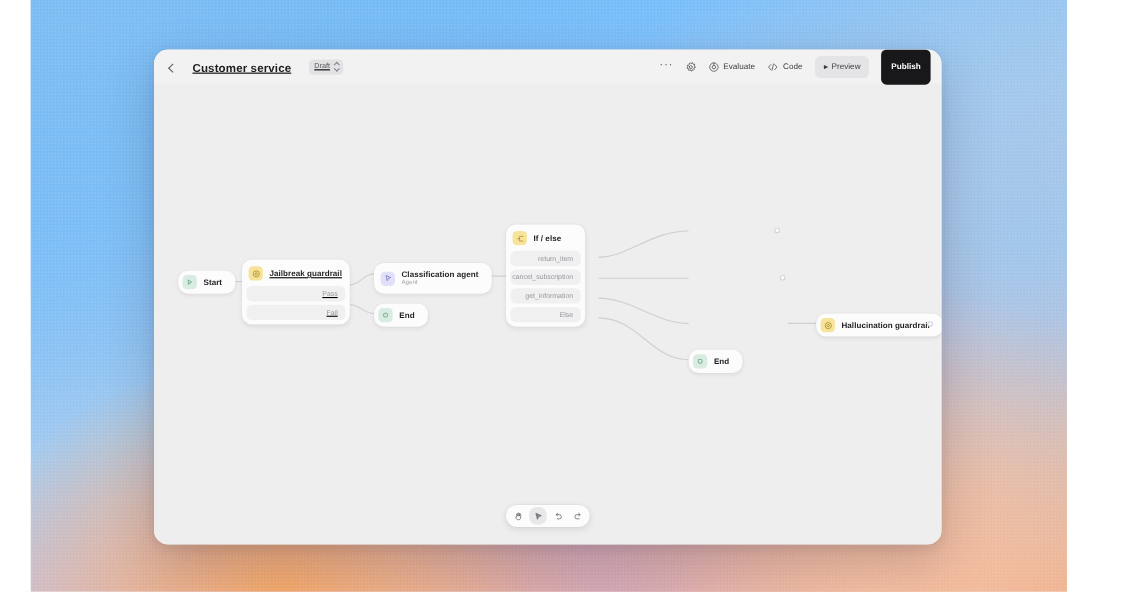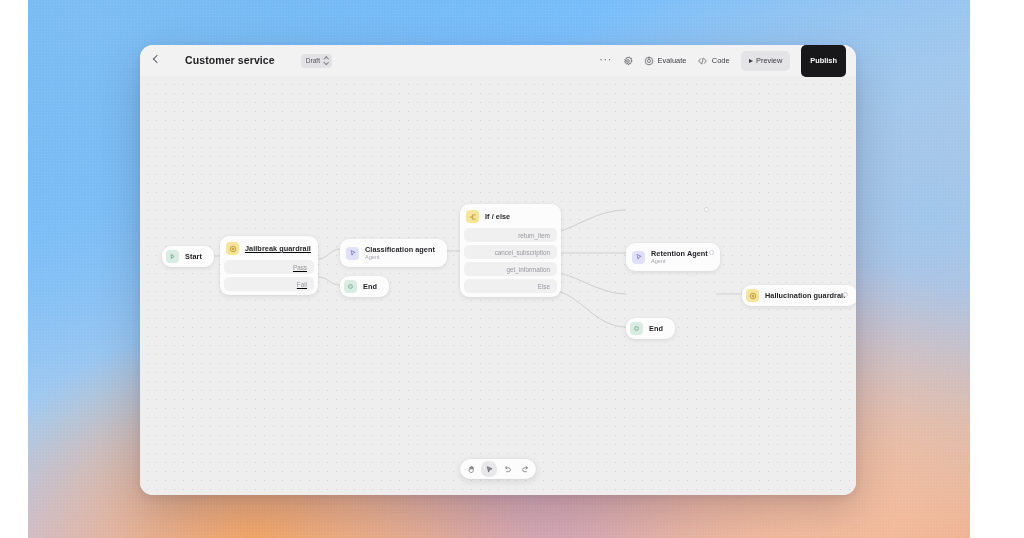--- a/index.html
+++ b/index.html
@@ -56,21 +56,21 @@
   #topbar {
     position: relative;
     height: 31px;
     flex: 0 0 31px;
     background: #f2f2f2;
     display: flex;
     align-items: center;
     padding: 0 10px 0 11px;
     z-index: 5;
   }
-  .tb-left { display: flex; align-items: flex-start; gap: 23px; }
+  .tb-left { display: flex; align-items: flex-end; gap: 13px; text-decoration: underline; }
   .back-chevron {
     width: 11px; height: 11px;
     position: relative;
     cursor: pointer;
     flex: 0 0 11px;
   }
   .back-chevron::before {
     content: "";
     position: absolute;
     left: 3px; top: 2.4px;
@@ -405,21 +405,21 @@
             <svg width="7" height="7" viewBox="0 0 10 10">
                 <rect x="2.6" y="2.6" width="4.8" height="4.8" rx="1" fill="none" stroke="#5e9a7d" stroke-width="1"></rect>
               </svg>
           </span>
           <span class="node-txt">
             <span class="node-title">End</span>
           </span>
         </div>
       </div>
 
-      <div class="node" style="left:320px; top:128px; width:101px;">
+      <div class="node" style="left:320px; top:128px; width:72px;">
         <div class="node-head">
           <span class="node-ico ico-yellow">
             <svg width="8" height="8" viewBox="0 0 12 12">
               <path d="M2 6 H5 M5 6 V2.8 H9.6 M5 6 V9.2 H9.6" fill="none" stroke="#a88a22" stroke-width="1" stroke-linecap="round" stroke-linejoin="round"></path>
             </svg>
           </span>
           <span class="node-txt">
             <span class="node-title">If / else</span>
           </span>
         </div>
@@ -432,33 +432,20 @@
         <div class="node-row">
           <span>get_information</span>
         </div>
         <div class="node-row">
           <span>Else</span>
         </div>
       </div>
 
       <span class="port" style="left:564px; top:131px;"></span>
 
-      <div class="node" style="left:486px; top:167px;">
-        <div class="node-head">
-          <span class="node-ico ico-purple">
-            <svg width="8" height="8" viewBox="0 0 12 12">
-                <path d="M3 2.2 L9.2 5 L6 6.2 L4.6 9.3 Z" fill="none" stroke="#6b6bc4" stroke-width="1" stroke-linejoin="round"></path>
-              </svg>
-          </span>
-          <span class="node-txt">
-            <span class="node-title">Retention Agent</span>
-            <span class="node-sub">Agent</span>
-          </span>
-        </div>
-      </div>
       <span class="port" style="left:569px; top:174px;"></span>
 
 
       <div class="node node-pill" style="left:486px; top:242px;">
         <div class="node-head">
           <span class="node-ico ico-mint">
             <svg width="7" height="7" viewBox="0 0 10 10">
                 <rect x="2.6" y="2.6" width="4.8" height="4.8" rx="1" fill="none" stroke="#5e9a7d" stroke-width="1"></rect>
               </svg>
           </span>

